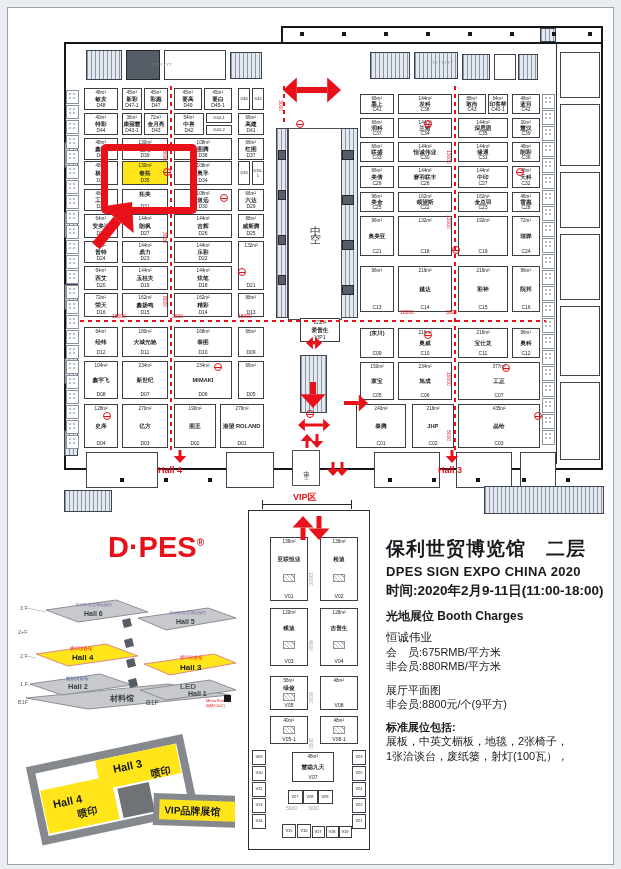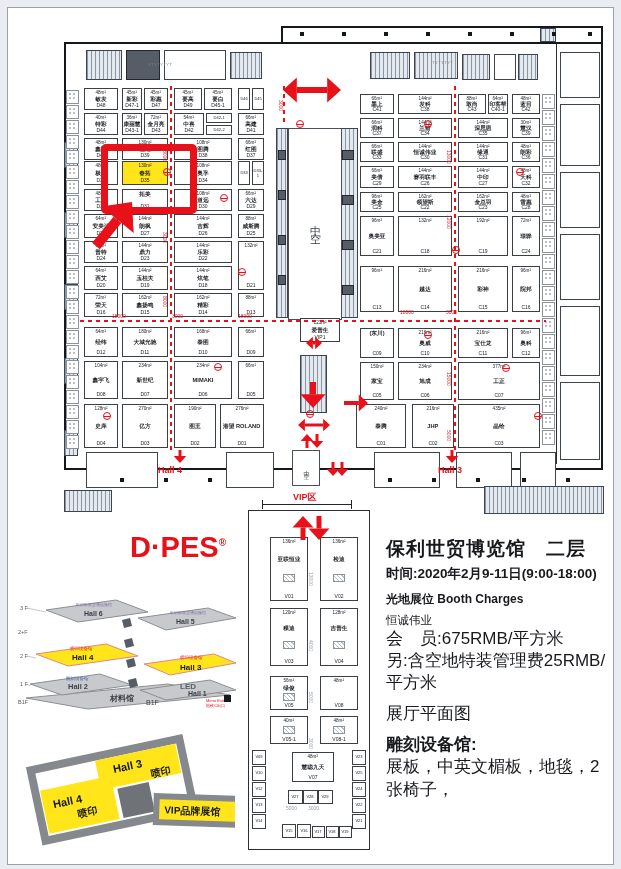--- a/index.html
+++ b/index.html
@@ -48,33 +48,33 @@
           display:flex;align-items:center;justify-content:center}
   .atrium2 span{writing-mode:vertical-rl;font-size:6px;letter-spacing:2px;color:#3a3f46}
   
   .hlframe{left:101px;top:144px;width:82px;height:56px;border:7px solid #e8111a;border-radius:5px;z-index:7}
   .redlbl{position:absolute;color:#e8111a;font-weight:bold;z-index:7;line-height:1}
   .bracket{position:absolute;background:#22262c;z-index:6}
   svg.ann{position:absolute;left:0;top:0;width:621px;height:560px;z-index:8;pointer-events:none}
   
   .viphall{left:248px;top:510px;width:120px;height:338px;border:1.5px solid #2a2f36;background:#fff;z-index:2}
   
-  .brand{left:86px;top:531px;width:140px;text-align:right;z-index:2}
+  .brand{left:86px;top:531px;width:140px;text-align:center;z-index:2}
   .brand .b1{font-size:29px;font-weight:bold;color:#e8111a;letter-spacing:0px;font-family:"Liberation Sans",sans-serif}
   .brand .b1 sup{font-size:10px}
   .brand .b2{font-size:19px;color:#e8111a;letter-spacing:9px;margin-top:2px;padding-left:9px;font-weight:bold}
   .info{left:386px;top:536px;width:230px;color:#17191d;z-index:2}
   .info .t1{font-family:"Liberation Serif",serif;font-size:19px;font-weight:bold;letter-spacing:1px}
   .info .t2{font-family:"Liberation Serif",serif;font-size:12.5px;margin-top:5px;letter-spacing:.5px}
   .info .t3{font-size:12.5px;font-weight:bold;margin-top:13px}
   .info .t4{font-size:13px;font-weight:bold;margin-top:2px;letter-spacing:.3px}
   .info .t5{font-size:13.5px;font-weight:bold;margin-top:3px}
   .info .t6{font-size:12px;font-weight:bold;margin-top:8px}
   .info .t7{font-size:11.5px;margin-top:5px}
-  .info .tb{font-size:17px;line-height:1.3}
+  .info .tb{font-size:11px;line-height:1.3}
   .info .sp{margin-top:9px}
 </style>
 </head>
 <body>
 
 <div class="abs pagebg"></div>
 
 <div id="plan">
   <div class="abs wall-ext"></div>
   <div class="abs wall-main"></div>
@@ -1036,22 +1036,25 @@
     </g>
     <text x="96" y="50" font-size="11" font-weight="bold" fill="#17191d">Hall 3</text>
     <text x="132" y="62" font-size="10" font-weight="bold" fill="#17191d">喷印</text>
     <text x="30" y="72" font-size="11" font-weight="bold" fill="#17191d">Hall 4</text>
     <text x="52" y="86" font-size="10" font-weight="bold" fill="#17191d">喷印</text>
   </g>
 </svg>
 
 <div class="abs info">
   <div class="t1">保利世贸博览馆　二层</div>
-  <div class="t5">时间:2020年2月9-11日(9:00-18:00)</div>
+  <div class="t4">DPES SIGN EXPO CHINA 2020</div>
+  <div class="t5">时间:2020年2月9-11日(11:00-18:00)</div>
   <div class="t6">光地展位  Booth Charges</div>
   <div class="t7">恒诚伟业</div>
   <div class="tb">会　员:675RMB/平方米</div>
-  <div class="tb">另:含空地特装管理费25RMB/平方米</div>
+  <div class="tb">非会员:880RMB/平方米</div>
   <div class="tb sp">展厅平面图</div>
-  <div class="tb sp" style="font-weight:bold">雕刻设备馆:</div>
+  <div class="tb">非会员:8800元/个(9平方)</div>
+  <div class="tb sp" style="font-weight:bold">标准展位包括:</div>
   <div class="tb">展板，中英文楣板，地毯，2张椅子，</div>
+  <div class="tb">1张洽谈台，废纸篓，射灯(100瓦），</div>
 
 </div>
 
 </body></html>

